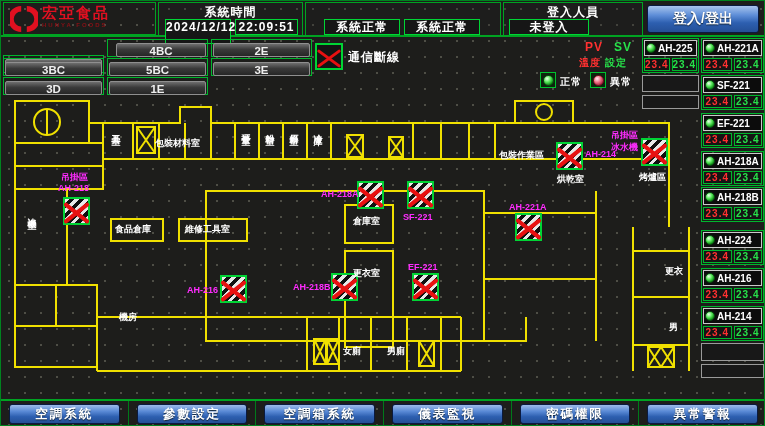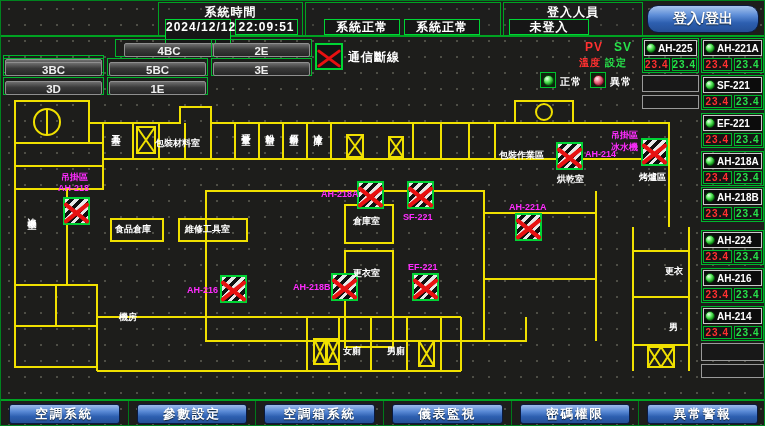--- a/index.html
+++ b/index.html
@@ -11,21 +11,21 @@
   .hdr{position:absolute;left:0;top:0;width:765px;height:36px;border-bottom:2px solid #00a322;}
   .sec{position:absolute;border:1px solid #00a322;background:rgba(30,30,30,.25);}
   .seclabel{display:block;text-align:center;font-size:12px;font-weight:bold;color:#fff;padding-top:1px;letter-spacing:1px;}
   .gbox{position:absolute;background:#161616;border:1px solid #00d435;color:#fff;font-size:12px;
     font-weight:bold;text-align:center;line-height:14px;letter-spacing:1px;}
   .logo{position:absolute;left:2px;top:1px;width:153px;height:33px;border:1px solid #00a322;
     display:flex;align-items:center;gap:4px;padding-left:6px;}
   .brand{line-height:12px;}
   .brand b{color:#e01020;font-size:15px;letter-spacing:2px;}
   .brand span{display:block;color:#8a1016;font-size:6px;letter-spacing:2px;font-weight:bold;}
-  .loginbtn{position:absolute;left:646px;top:4px;width:112px;height:28px;border:1px solid #0a1a40;border-radius:11px;
+  .loginbtn{position:absolute;left:646px;top:4px;width:112px;height:28px;border:1px solid #0a1a40;border-radius:3px;
     background:linear-gradient(#a8c4ec,#5e8ed8 35%,#2d5fb0 65%,#244f96);color:#fff;font-size:14px;font-weight:bold;
     text-shadow:0 1px 1px #123;cursor:pointer;}
   
   .floorgrid{position:absolute;left:2px;top:38px;width:310px;height:56px;}
   .fcell{position:absolute;width:101px;height:18px;border:1px solid #00b62d;padding:1px;}
   .fbtn{width:100%;height:100%;background:linear-gradient(#6e6e6e,#3a3a3a 45%,#262626);
     border:1px solid #8f8f8f;border-radius:2px;color:#efefef;font-size:11.5px;font-weight:bold;
     text-align:center;line-height:13px;cursor:pointer;}
   
   .xbox{position:absolute;border:2px solid #00d435;background:#141414;}
@@ -66,20 +66,30 @@
   .menubtn{width:100%;height:100%;border:1px solid #0a1a40;border-radius:3px;color:#fff;font-size:12.5px;font-weight:bold;
     background:linear-gradient(#9dbbe8,#5a8ad6 35%,#2d5fb0 65%,#244f96);text-shadow:0 1px 1px #123;cursor:pointer;
     letter-spacing:2px;}
 </style>
 </head>
 <body>
 
 <div class="stage">
 
   <div class="hdr">
+    <div class="logo">
+      <svg width="28" height="28" viewBox="0 0 30 30">
+        <path d="M12 4 A 11 11 0 1 0 12 26" fill="none" stroke="#e01020" stroke-width="6"></path>
+        <path d="M18 4 A 11 11 0 1 1 18 26" fill="none" stroke="#e01020" stroke-width="6"></path>
+      </svg>
+      <div class="brand">
+        <b>宏亞食品</b>
+        <span>HUNYA FOODS</span>
+      </div>
+    </div>
 
     <div class="sec" style="left:157px;top:1px;width:145px;height:34px;">
       <span class="seclabel">系統時間</span>
       <div class="gbox" style="left:6px;top:16px;width:66px;height:25px;">2024/12/12</div>
       <div class="gbox" style="left:76px;top:16px;width:63px;height:16px;">22:09:51</div>
     </div>
 
     <div class="sec" style="left:304px;top:1px;width:196px;height:34px;">
       <div class="gbox" style="left:18px;top:16px;width:76px;height:16px;">系統正常</div>
       <div class="gbox" style="left:98px;top:16px;width:76px;height:16px;">系統正常</div>
@@ -91,21 +101,21 @@
     </div>
 
     <button class="loginbtn">登入/登出</button>
   </div>
 
   <div class="floorgrid">
 
   <div class="fcell" style="position: absolute; left: 0px; top: 16px;">
       <button class="fbtn">2BC</button>
     </div>
-      <div class="fcell" style="position: absolute; left: 112px; top: 0px; padding-left: 8px;">
+      <div class="fcell" style="position: absolute; left: 104px; top: 0px; padding-left: 8px;">
       <button class="fbtn">4BC</button>
     </div>
       <div class="fcell" style="position: absolute; left: 208px; top: 0px;">
       <button class="fbtn">2E</button>
     </div>
       <div class="fcell" style="position: absolute; left: 0px; top: 19px;">
       <button class="fbtn">3BC</button>
     </div>
       <div class="fcell" style="position: absolute; left: 104px; top: 19px;">
       <button class="fbtn">5BC</button>

